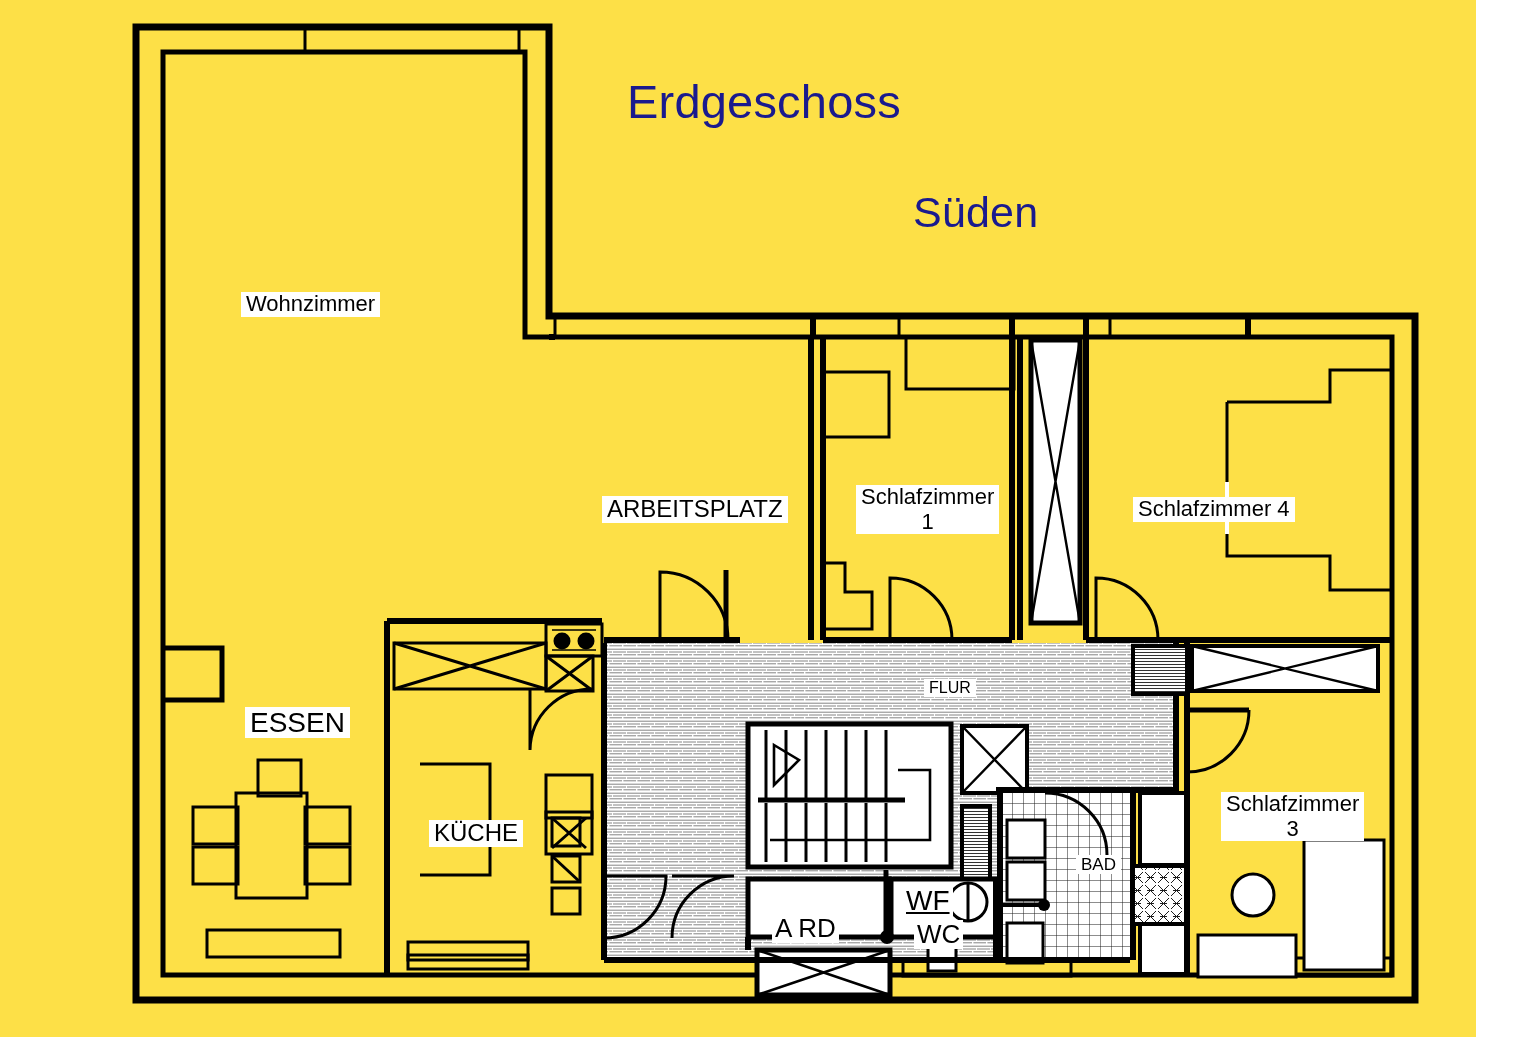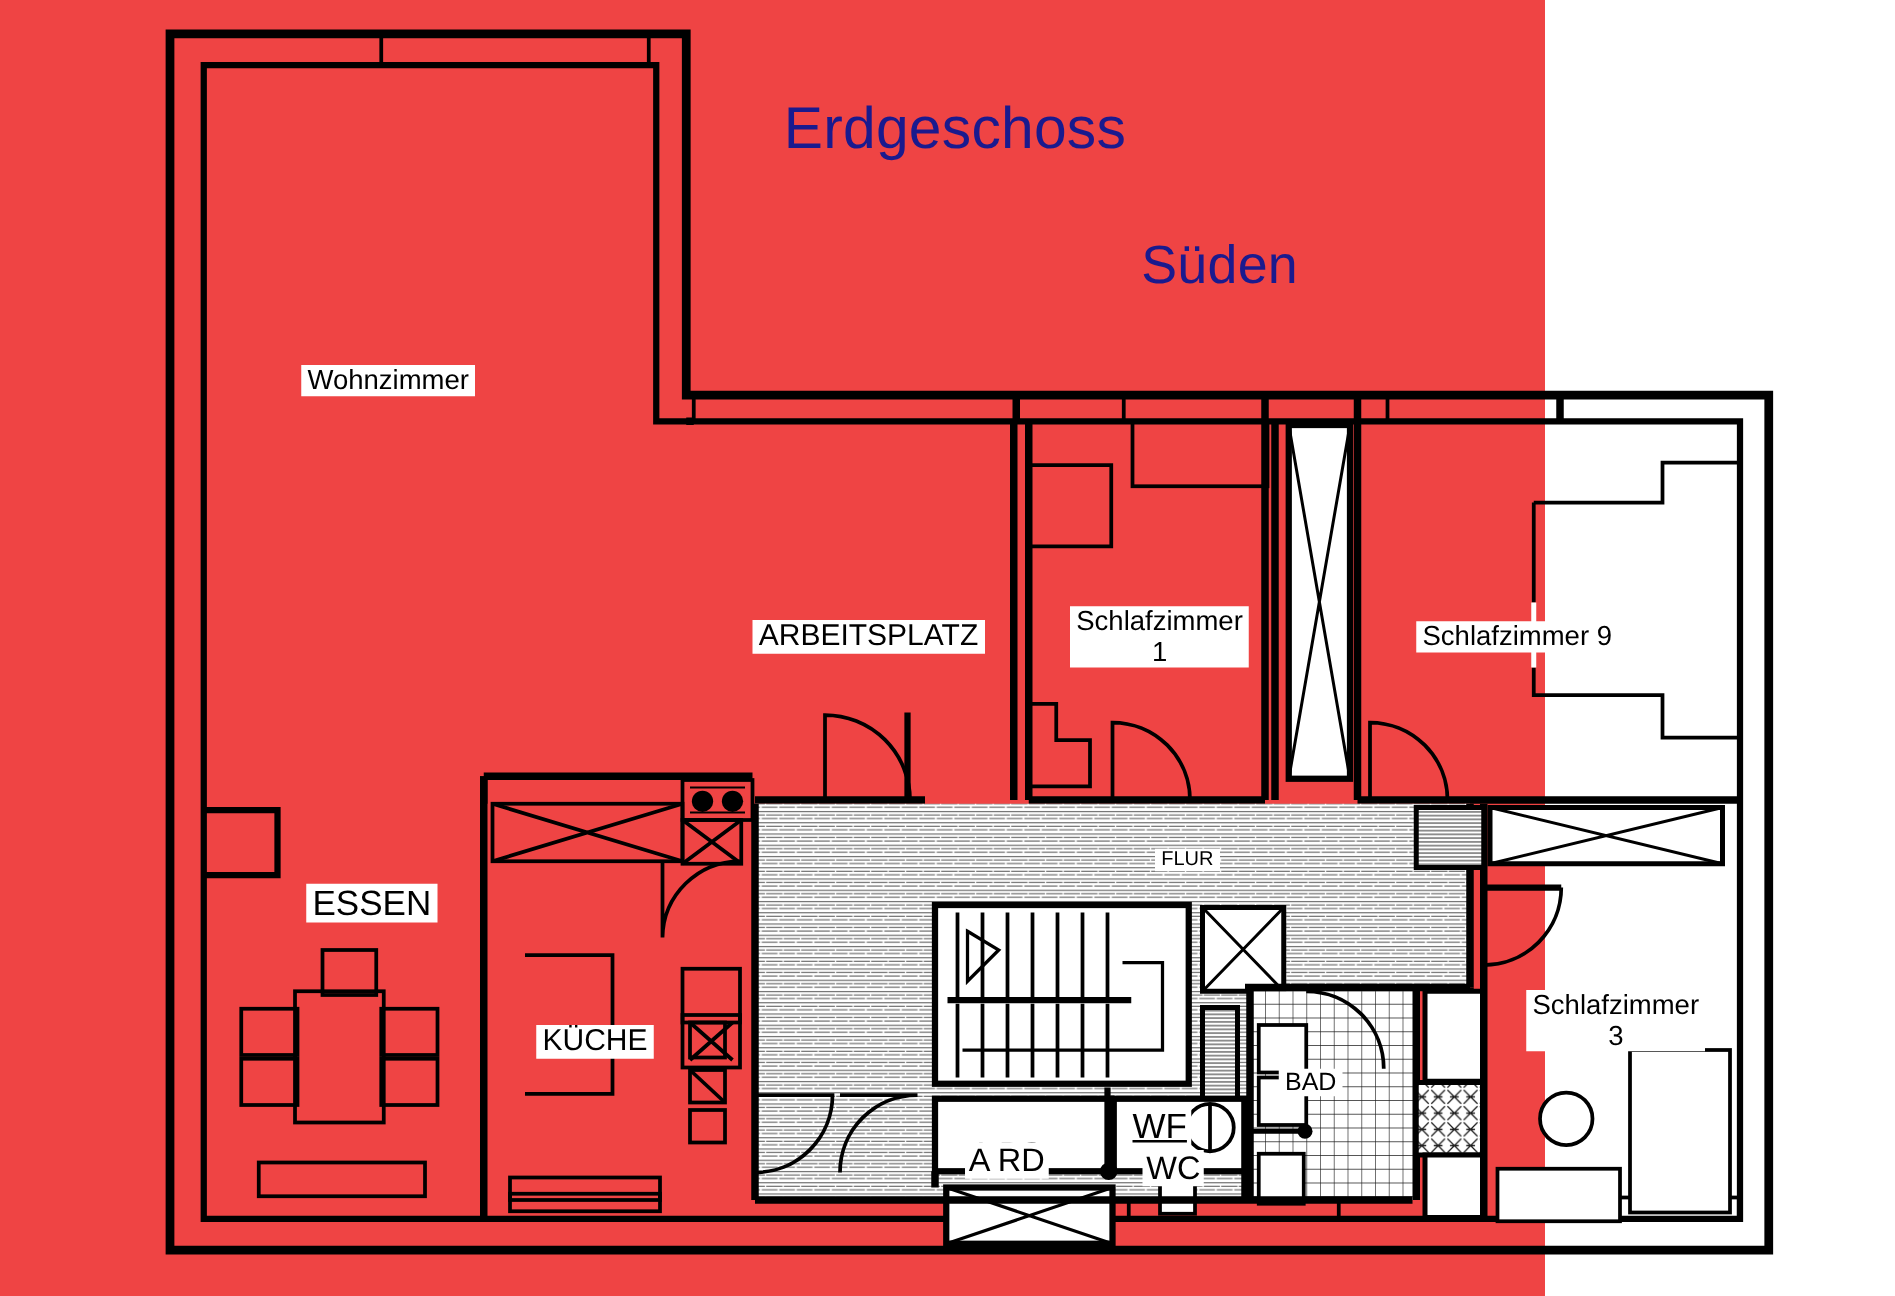--- a/index.html
+++ b/index.html
@@ -1,19 +1,19 @@
 <!DOCTYPE html>
 <html><head>
 <meta charset="utf-8">
 <title>Erdgeschoss Grundriss</title>
 <style>
   html,body{margin:0;padding:0;background:#ffffff;}
   body{width:1516px;height:1037px;overflow:hidden;
        font-family:"Liberation Sans","DejaVu Sans",sans-serif;}
-  #stage{position:relative;width:1236px;height:1037px;background:#ef4444;}
+  #stage{position:relative;width:1476px;height:1037px;background:#fde047;}
   #plan{position:absolute;left:0;top:0;width:1516px;height:1037px;}
   .ttl{position:absolute;color:#1a1a8e;font-weight:400;white-space:nowrap;}
   #t-erd{left:627px;top:74px;font-size:47px;letter-spacing:0.2px;}
   #t-sud{left:913px;top:188px;font-size:43px;letter-spacing:0.2px;}
   .rlbl{position:absolute;color:#000;white-space:nowrap;text-align:center;
         line-height:1.12;}
 </style>
 </head>
 <body>
 
@@ -290,24 +290,24 @@
   <div class="ttl" id="t-erd">Erdgeschoss</div>
 
   <div class="ttl" id="t-sud">Süden</div>
 
   <div id="room-labels">
       <div class="rlbl" style="font-size: 22px; left: 241px; top: 292px; background: rgb(255, 255, 255); padding: 0px 5px;"><span>Wohnzimmer</span></div>
       <div class="rlbl" style="font-size: 28px; left: 245px; top: 707px; background: rgb(255, 255, 255); padding: 0px 5px;"><span>ESSEN</span></div>
       <div class="rlbl" style="font-size: 24px; left: 429px; top: 820px; background: rgb(255, 255, 255); padding: 0px 5px;"><span>KÜCHE</span></div>
       <div class="rlbl" style="font-size: 24px; left: 586px; top: 496px; background: rgb(255, 255, 255); padding: 0px 5px; margin-left: 16px;"><span>ARBEITSPLATZ</span></div>
       <div class="rlbl" style="font-size: 22px; left: 856px; top: 485px; background: rgb(255, 255, 255); padding: 0px 5px;"><span>Schlafzimmer</span><br><span>1</span></div>
-      <div class="rlbl" style="font-size: 22px; left: 1133px; top: 497px; background: rgb(255, 255, 255); padding: 0px 5px;"><span>Schlafzimmer 9</span></div>
+      <div class="rlbl" style="font-size: 22px; left: 1133px; top: 497px; background: rgb(255, 255, 255); padding: 0px 5px;"><span>Schlafzimmer 4</span></div>
       <div class="rlbl" style="font-size: 22px; left: 1221px; top: 792px; background: rgb(255, 255, 255); padding: 0px 5px;"><span>Schlafzimmer</span><br><span>3</span></div>
       <div class="rlbl" style="font-size: 16px; left: 924px; top: 679px; background: rgb(255, 255, 255); padding: 0px 5px;"><span>FLUR</span></div>
-      <div class="rlbl" style="font-size: 20px; left: 1023px; top: 855px; background: rgb(255, 255, 255); padding: 0px 5px;"><span>BAD</span></div>
+      <div class="rlbl" style="font-size: 17px; left: 1076px; top: 855px; background: rgb(255, 255, 255); padding: 0px 5px;"><span>BAD</span></div>
     </div>
   <div id="annot-labels">
       <div class="rlbl" style="font-size: 26px; left: 773px; top: 885px; background: rgb(255, 255, 255); padding: 0px 3px; margin-top: 24px;">A BS</div>
       <div class="rlbl" style="font-size: 26px; left: 772px; top: 914px; background: rgb(255, 255, 255); padding: 0px 3px;">A RD</div>
       <div class="rlbl" style="font-size: 28px; left: 903px; top: 885px; background: rgb(255, 255, 255); padding: 0px 3px; text-decoration: underline;">WF</div>
       <div class="rlbl" style="font-size: 26px; left: 902px; top: 920px; background: rgb(255, 255, 255); padding: 0px 3px; margin-left: 12px;">WC</div>
     </div>
 
 </div>
 

